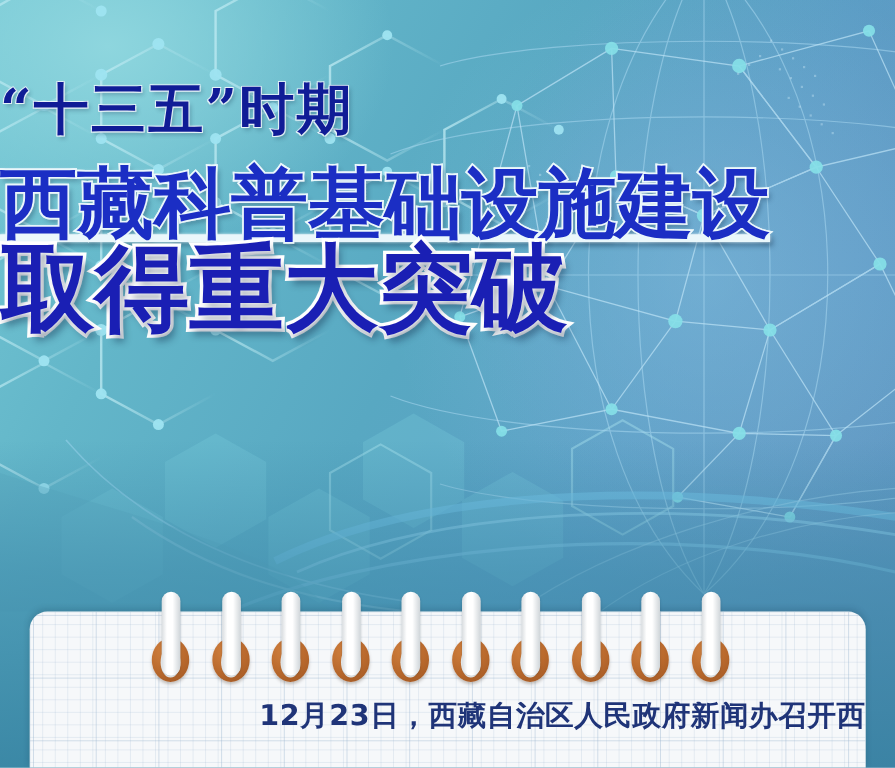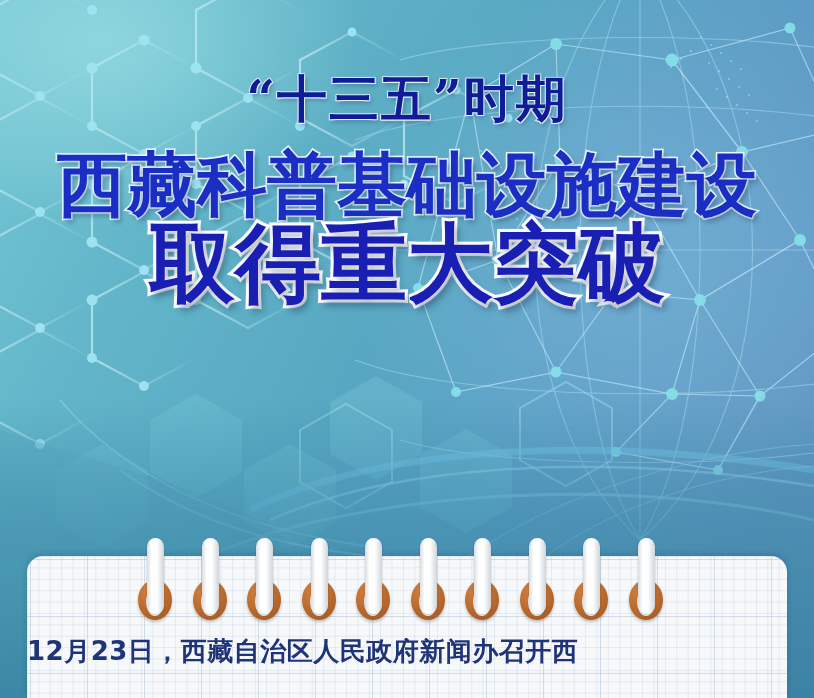--- a/index.html
+++ b/index.html
@@ -22,21 +22,21 @@
   
   .bg-lower{
     position:absolute;left:0;right:0;top:400px;bottom:0;
     background:linear-gradient(180deg, rgba(72,150,178,0) 0%, rgba(62,138,170,.55) 40%, rgba(53,129,160,.85) 100%);
   }
   .bg-svg{position:absolute;inset:0;width:814px;height:698px;}
 
   
   .headline{
     position:absolute;left:0;right:0;top:0;
-    text-align:center;
+    text-align:left;
     z-index:6;
   }
   .subtitle{
     margin-top:74px;
     font-family:"DejaVu Serif","Liberation Serif",serif;
     font-weight:700;
     font-size:50px;
     line-height:1;
     letter-spacing:2px;
     color:#101c96;
@@ -56,20 +56,21 @@
     font-size:70px;
     line-height:1;
     letter-spacing:0px;
     color:#1b2ec4;
     -webkit-text-stroke:3px #eaf7fb;
     paint-order:stroke fill;
     text-shadow:
       0 0 3px rgba(234,247,251,.95),
       3px 4px 5px rgba(10,35,66,.33);
     white-space:nowrap;
+    text-decoration:underline;
   }
   .title2{
     margin-top:0;
     font-family:"DejaVu Serif","Liberation Serif",serif;
     font-weight:700;
     font-size:86px;
     line-height:1;
     letter-spacing:0px;
     color:#1a1fb4;
     -webkit-text-stroke:6px #ffffff;
@@ -97,21 +98,21 @@
       linear-gradient(to right, rgba(150,178,205,.40) 1px, transparent 1px),
       linear-gradient(to bottom, rgba(150,178,205,.40) 1px, transparent 1px),
       linear-gradient(to right, rgba(150,178,205,.20) 1px, transparent 1px),
       linear-gradient(to bottom, rgba(150,178,205,.20) 1px, transparent 1px);
     background-size:57px 57px, 57px 57px, 11.4px 11.4px, 11.4px 11.4px;
     background-position:3px 3px, 3px 3px, 0 0, 0 0;
   }
   .caption{
     position:absolute;
     left:0;right:0;top:82px;
-    text-align:left;
+    text-align:right;
     font-family:"DejaVu Sans","Liberation Sans",sans-serif;
     font-weight:700;
     font-size:26px;
     line-height:1;
     letter-spacing:.5px;
     color:#1f3478;
     white-space:nowrap;
     overflow:hidden;
   }
 

